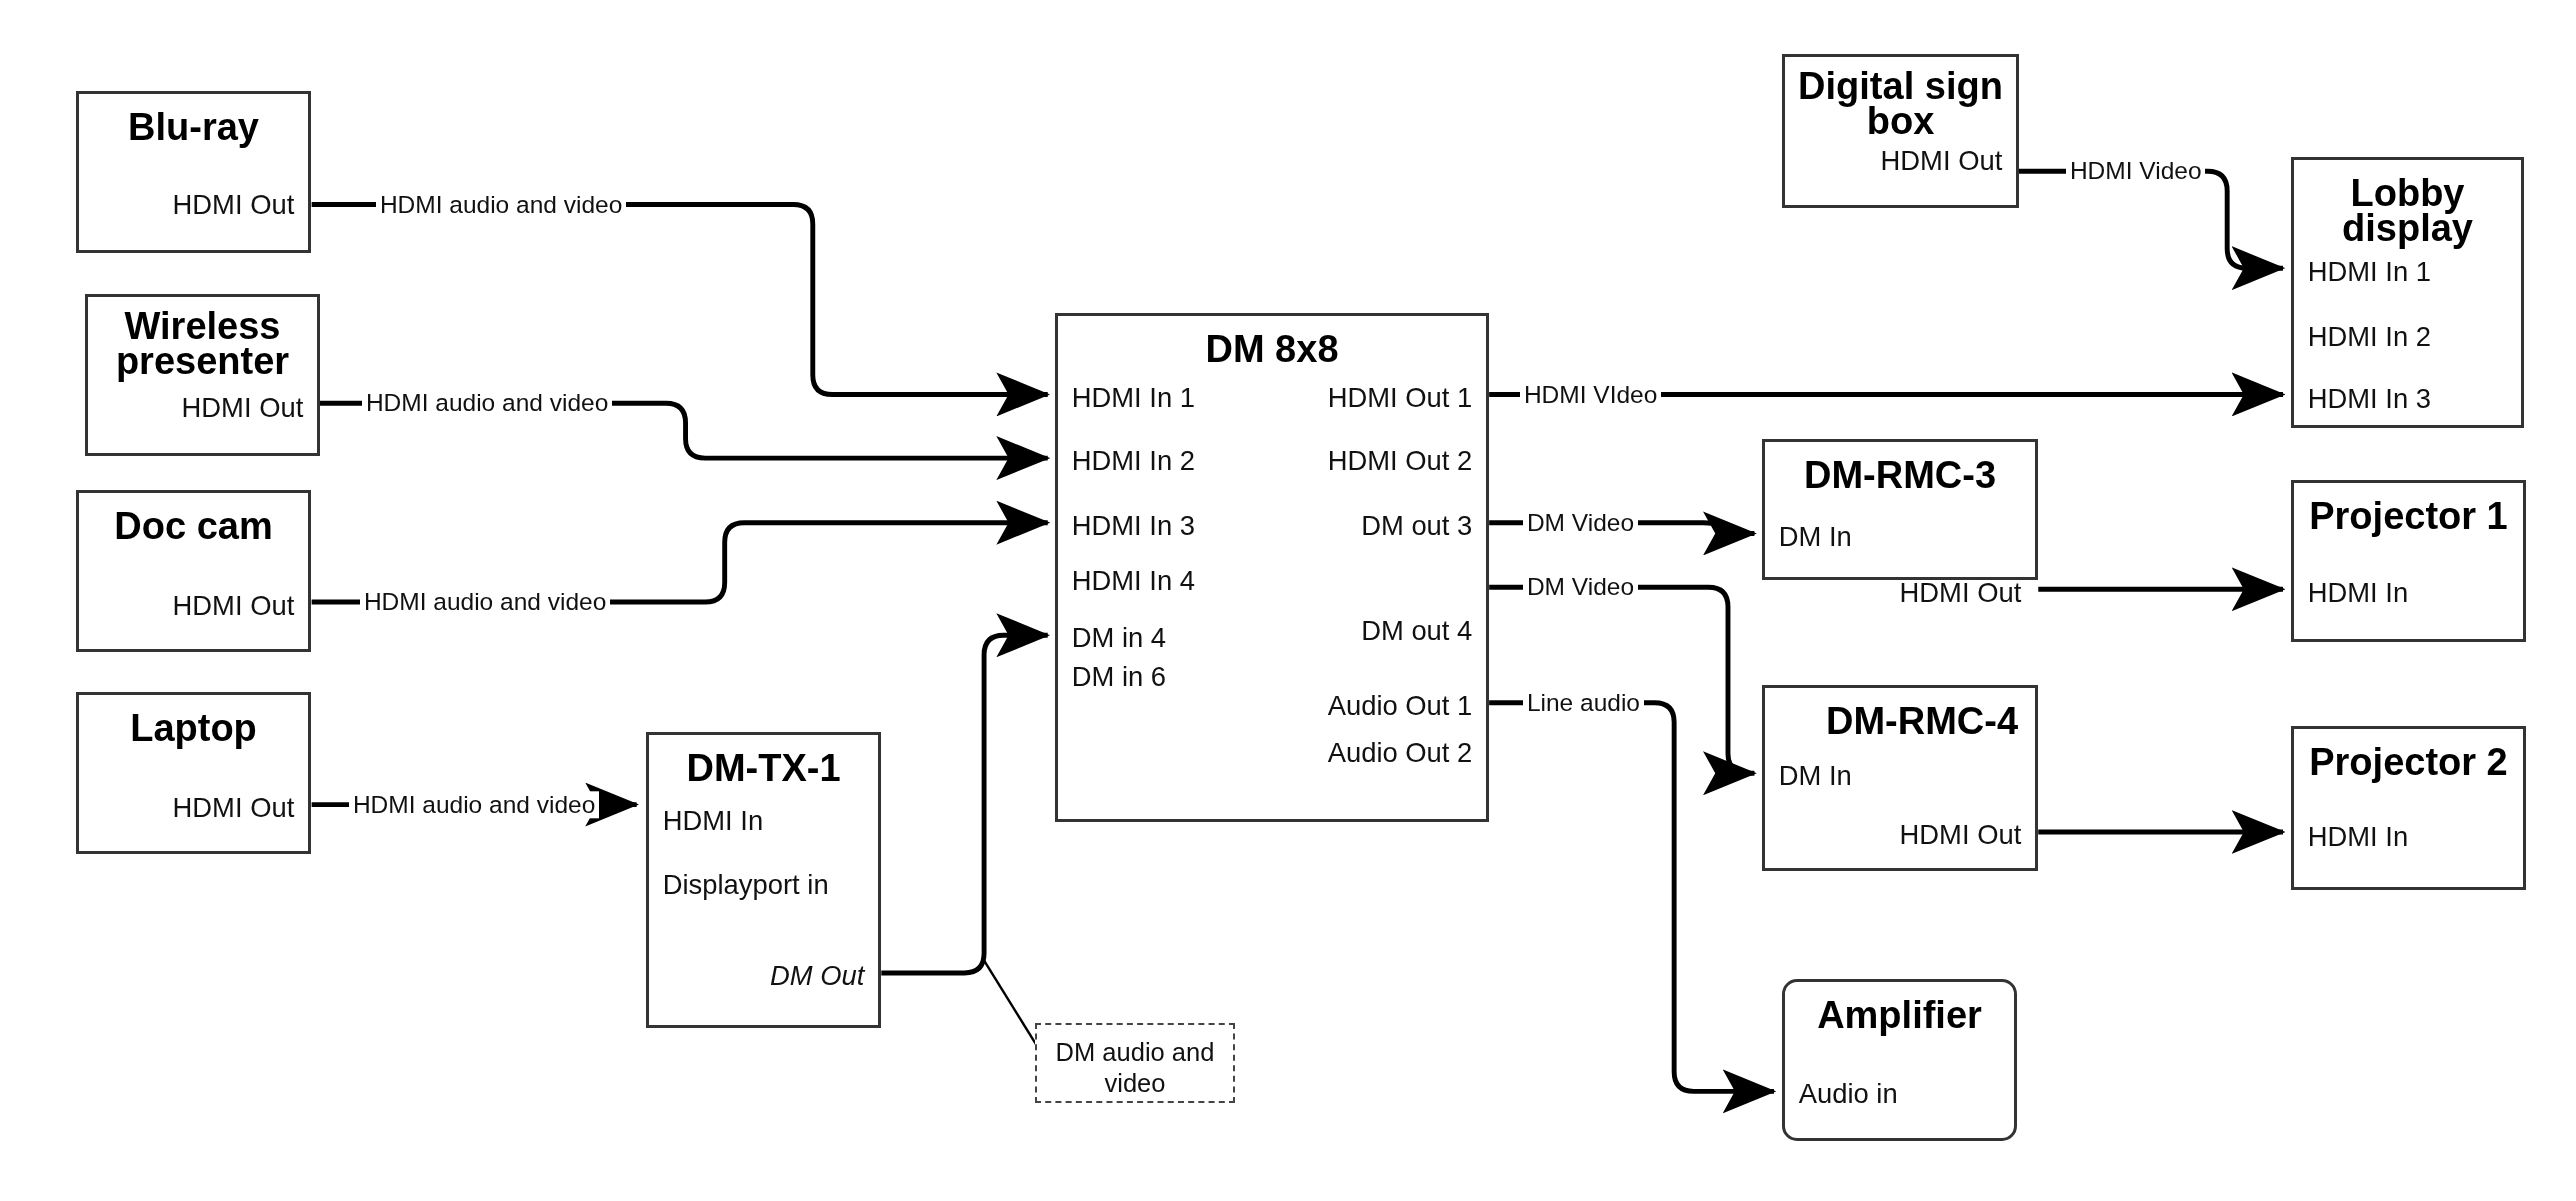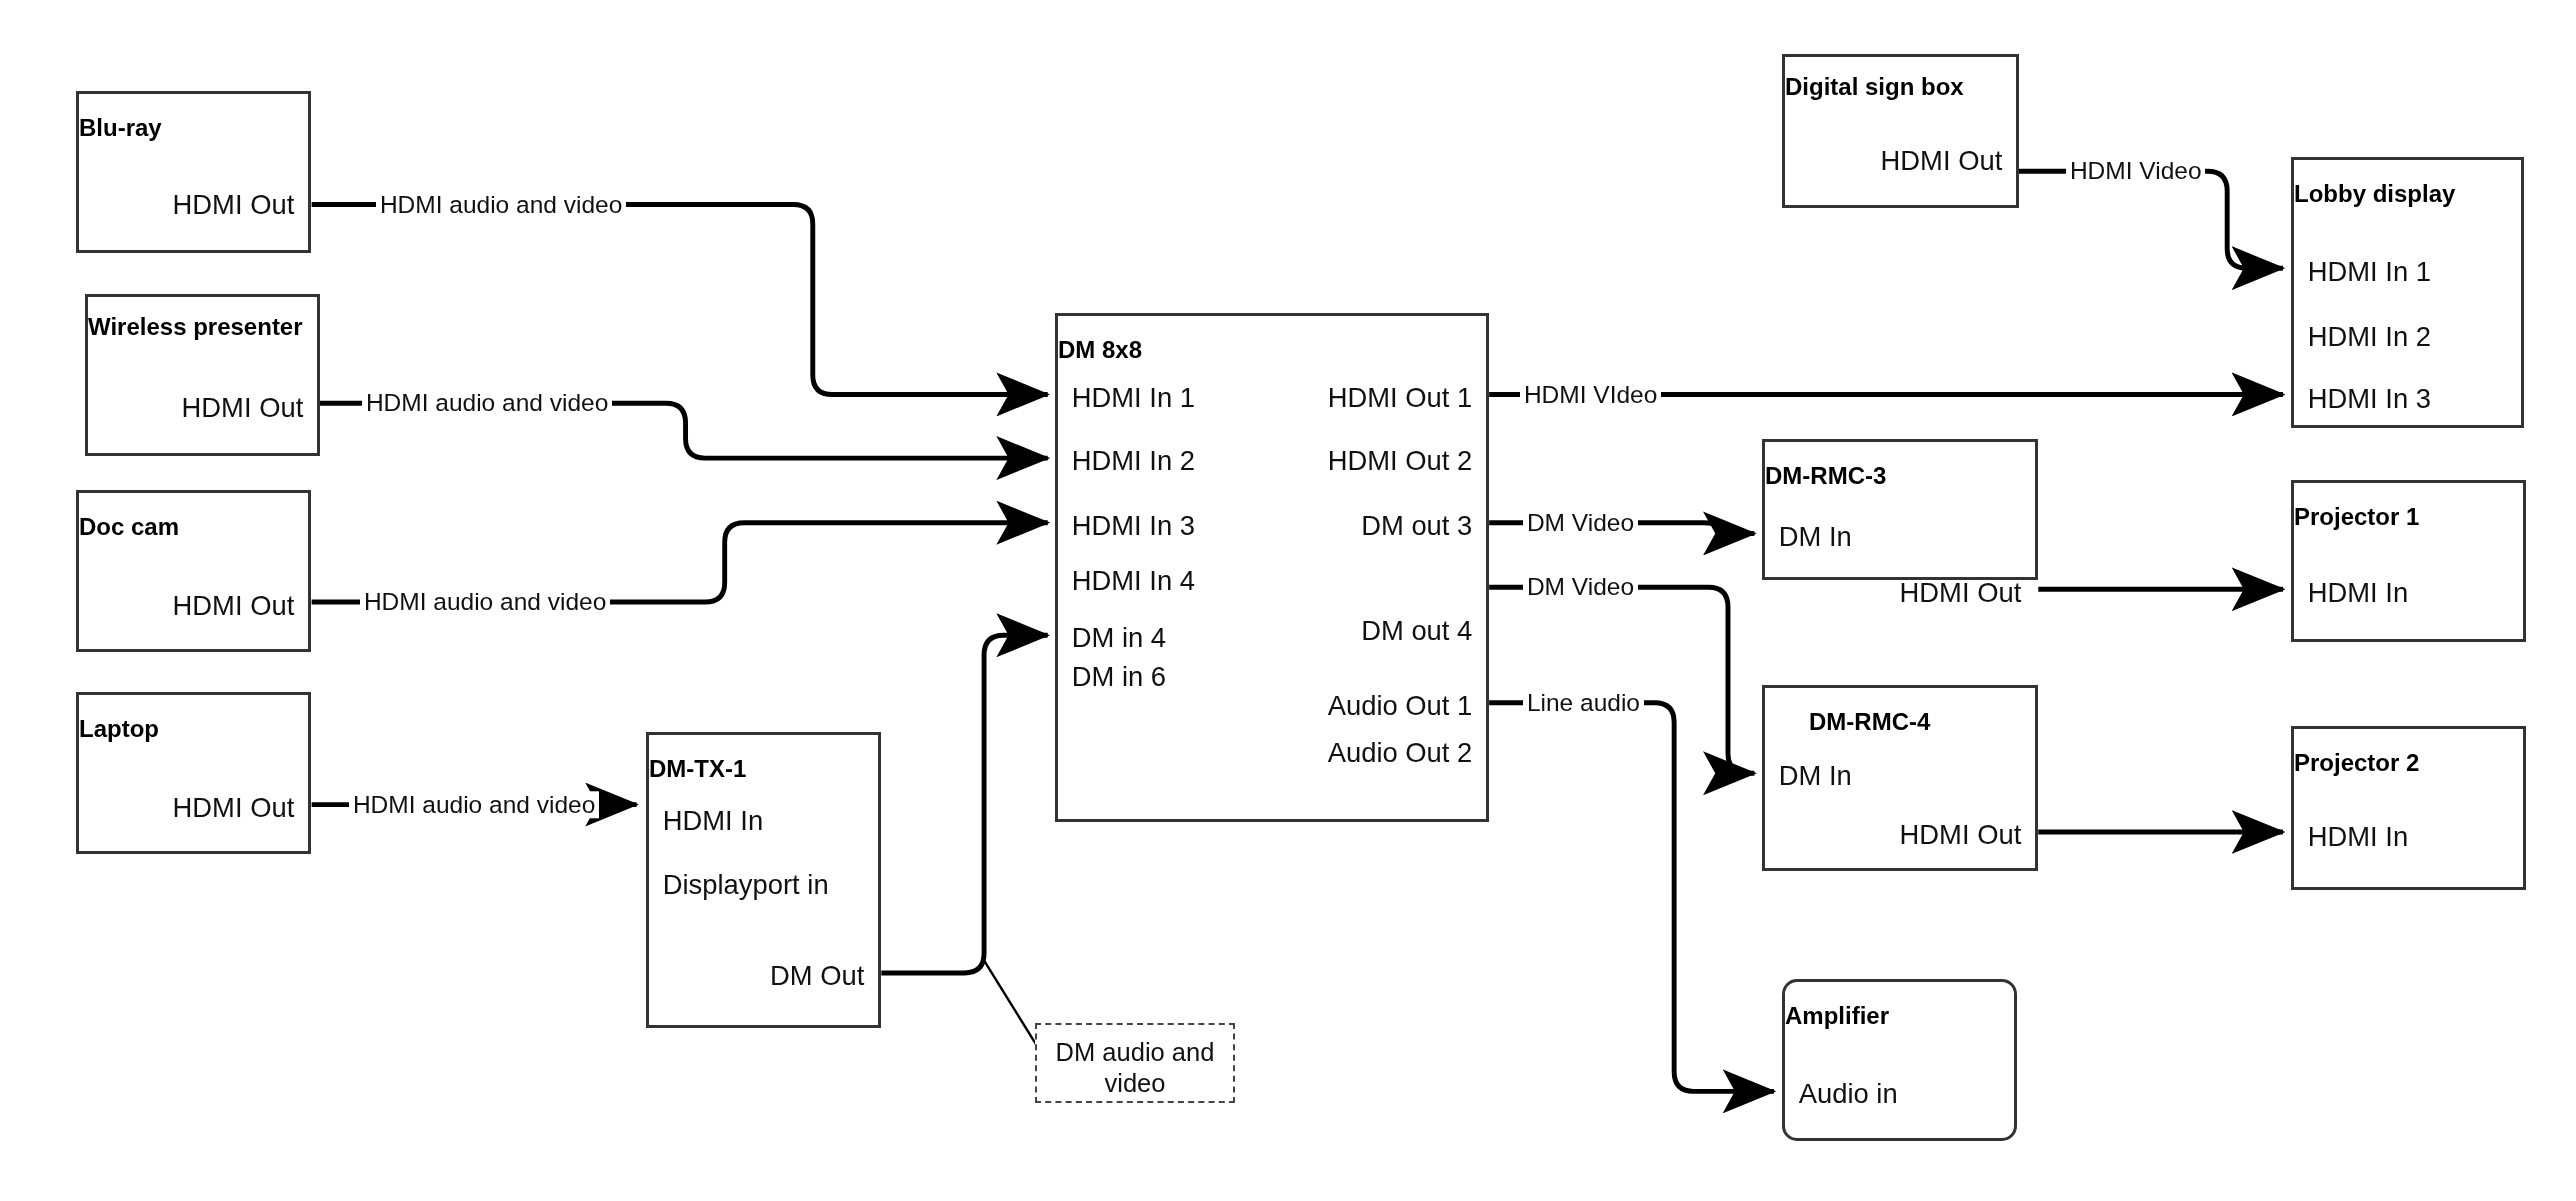--- a/index.html
+++ b/index.html
@@ -22,22 +22,23 @@
     background: #ffffff;
     z-index: 2;
   }
   .node.dashed {
     border: 2px dashed #444444;
   }
   .node-title {
     position: absolute;
     left: 0;
     right: 0;
+    text-align: center;
     font-weight: bold;
-    font-size: 24px;
+    font-size: 38px;
     color: #000000;
     line-height: 35px;
   }
   .port {
     position: absolute;
     font-size: 27.4px;
     color: #111111;
     line-height: 31px;
     white-space: nowrap;
   }
@@ -165,21 +166,21 @@
 
   <div class="node" style="left:76px; top:692px; width:235px; height:162px;">
     <div class="node-title" style="top:15.7px;">Laptop</div>
     <div class="port right" style="top:97px;">HDMI Out</div>
   </div>
 
   <div class="node" style="left:646px; top:732px; width:235px; height:296px;">
     <div class="node-title" style="top:15.7px;">DM-TX-1</div>
     <div class="port left" style="top:70px;">HDMI In</div>
     <div class="port left" style="top:134px;">Displayport in</div>
-    <div class="port right" style="top:225px;">DM Out</div>
+    <div class="port right" style="top:225px;font-style:italic;">DM Out</div>
   </div>
 
   <div class="node" style="left:1055px; top:313px; width:434px; height:509px;">
     <div class="node-title" style="top:15.7px;">DM 8x8</div>
 
     <div class="port left" style="top:66px;">HDMI In 1</div>
     <div class="port left" style="top:129px;">HDMI In 2</div>
     <div class="port left" style="top:194px;">HDMI In 3</div>
     <div class="port left" style="top:232px;margin-top:17px;">HDMI In 4</div>
     <div class="port left" style="top:306px;">DM in 4</div>

